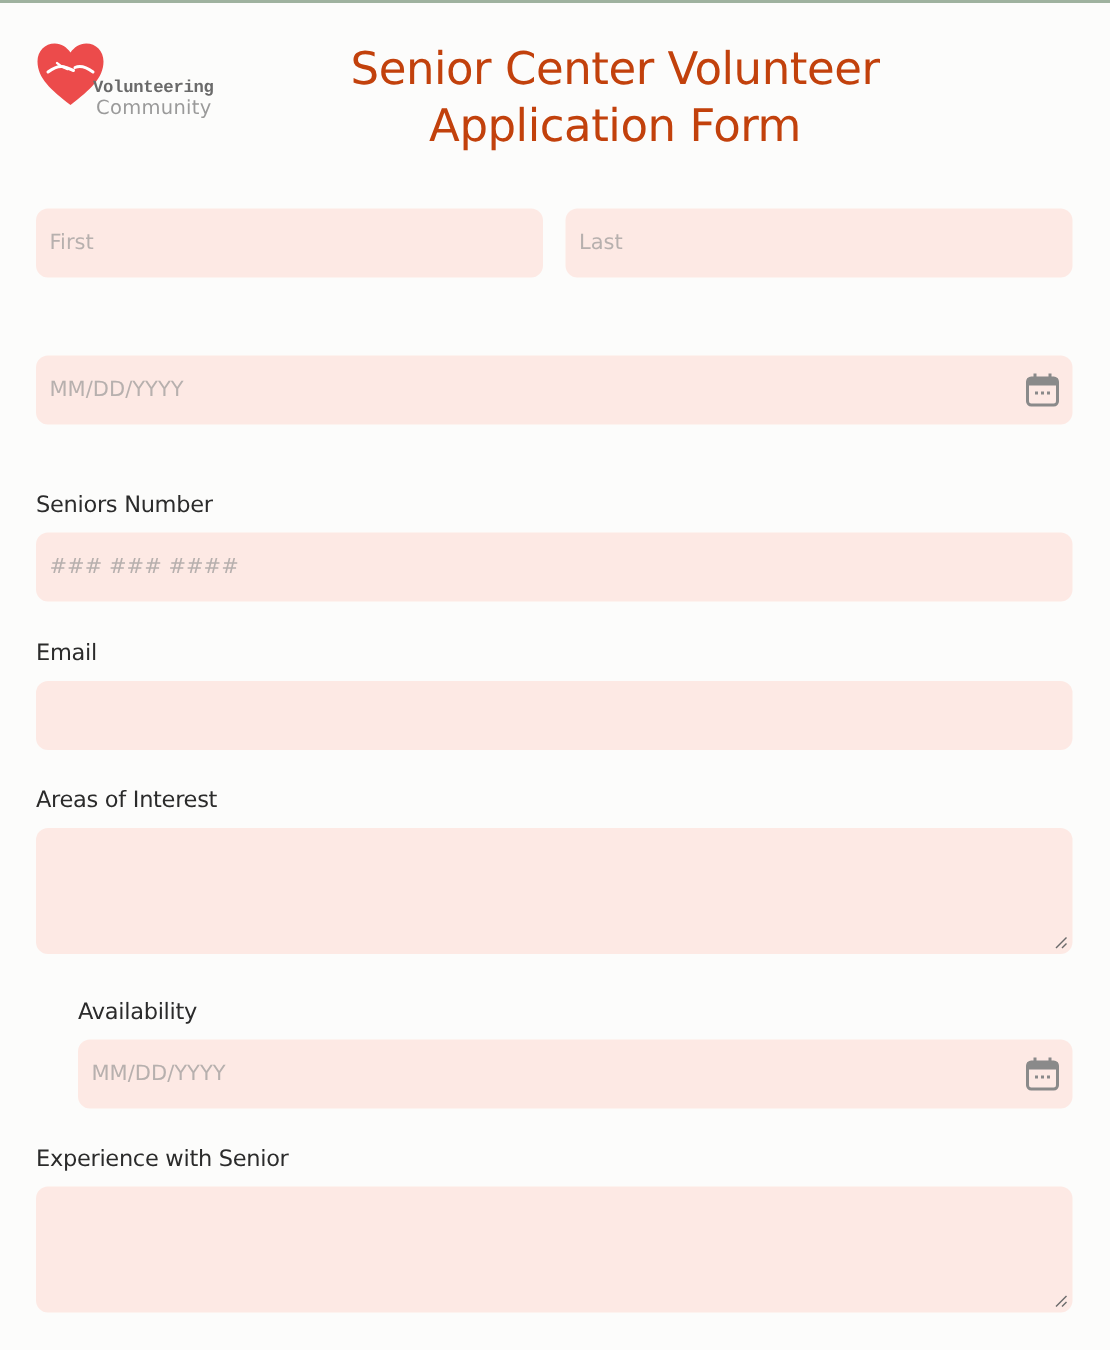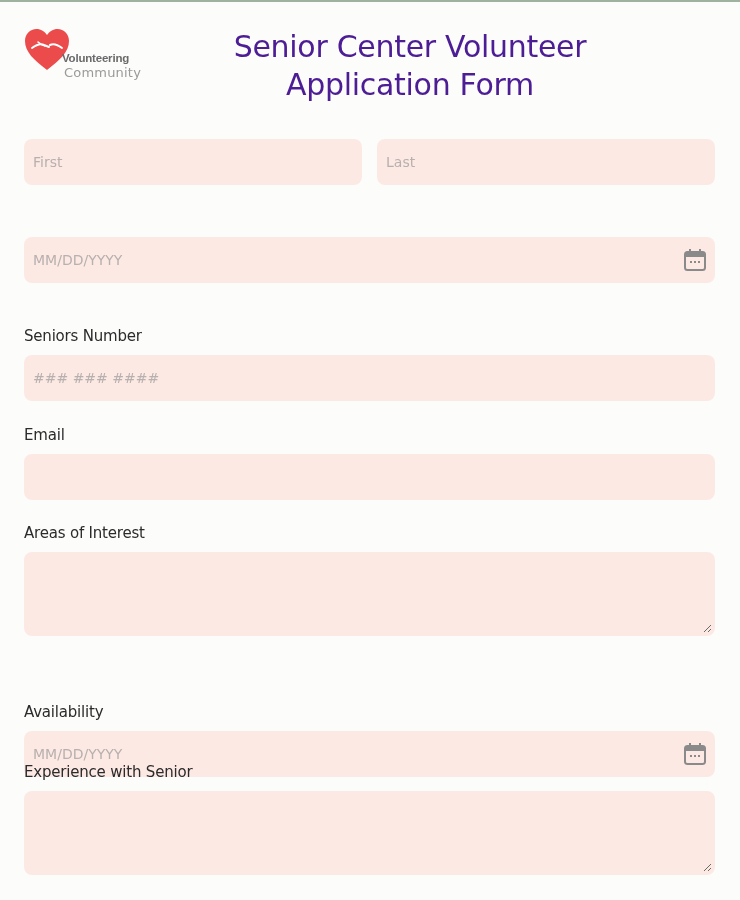--- a/index.html
+++ b/index.html
@@ -9,30 +9,30 @@
     font-family: "DejaVu Sans", sans-serif;
     color: #2b2b2b;
     border-top: 2px solid #9fb29f;
     position: relative;
   }
   .header { position: relative; height: 118px; }
   .logo { position: absolute; left: 24px; top: 26px; width: 125px; height: 48px; }
   .logo svg { position: absolute; left: 0; top: 0; }
   .logo-title {
     position: absolute; left: 38px; top: 24px;
-    font-family: Liberation Sans, sans-serif; font-weight: bold;
+    font-family: Liberation Mono, monospace; font-weight: bold;
     font-size: 11.5px; color: #6a6a6a; letter-spacing: -0.2px;
   }
   .logo-sub {
     position: absolute; left: 40px; top: 37px;
     font-size: 13px; color: #9a9a9a; letter-spacing: 0.2px;
   }
   .title {
     position: absolute; left: 150px; right: 70px; top: 26px;
-    text-align: center; color: #4c1d95;
+    text-align: center; color: #c2410c;
     font-family: "DejaVu Sans", sans-serif; font-weight: normal;
     font-size: 30px; line-height: 38px; letter-spacing: -0.3px;
   }
   .field { position: absolute; left: 24px; right: 25px; }
   .label {
     font-size: 15px; color: #2b2b2b; height: 20px; line-height: 20px;
     letter-spacing: -0.2px;
   }
   .input {
     background: #fde9e4; border-radius: 8px; height: 46px;
@@ -108,21 +108,21 @@
 <div class="field" style="top:521px;">
   <div class="label">Areas of Interest</div>
   <div class="input textarea">
     <svg class="grip" viewBox="0 0 9 9">
       <line x1="1" y1="8" x2="8" y2="1" stroke="#6a6a6a" stroke-width="1"></line>
       <line x1="5" y1="8" x2="8" y2="5" stroke="#6a6a6a" stroke-width="1"></line>
     </svg>
   </div>
 </div>
 
-<div class="field" style="top:700px;">
+<div class="field" style="top:662px;margin-left:28px;">
   <div class="label">Availability</div>
   <div class="input">
     <span>MM/DD/YYYY</span>
     <svg class="cal" viewBox="0 0 22 24">
       <rect x="1" y="4" width="20" height="18" rx="2.5" fill="none" stroke="#8a8a8a" stroke-width="2"></rect>
       <rect x="1" y="4" width="20" height="5" fill="#8a8a8a"></rect>
       <rect x="5" y="1" width="2" height="5" fill="#8a8a8a"></rect>
       <rect x="15" y="1" width="2" height="5" fill="#8a8a8a"></rect>
       <rect x="6" y="13" width="2" height="2" fill="#8a8a8a"></rect>
       <rect x="10" y="13" width="2" height="2" fill="#8a8a8a"></rect>

